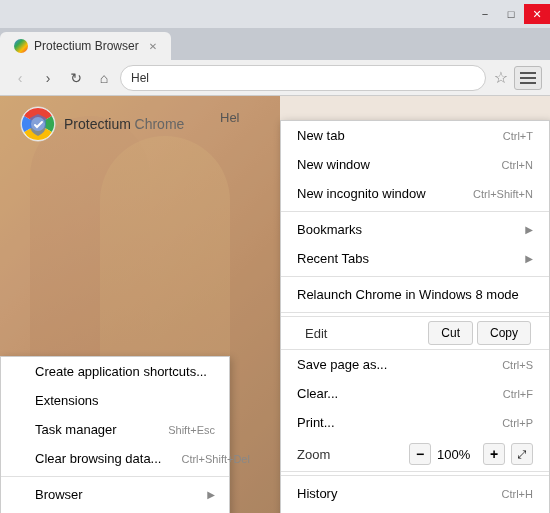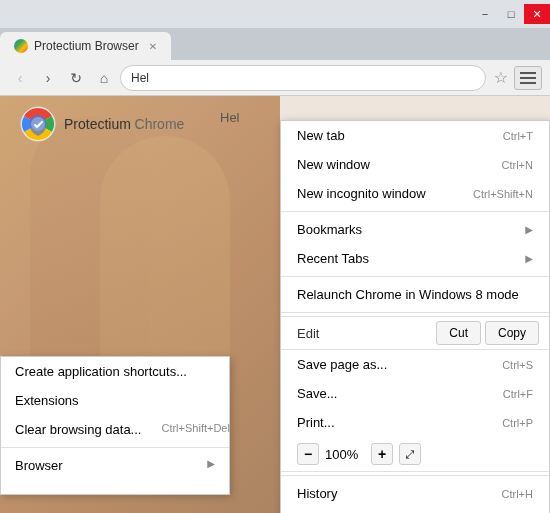--- a/index.html
+++ b/index.html
@@ -188,22 +188,24 @@
       background: white;
       border: 1px solid #ccc;
       box-shadow: 2px 2px 8px rgba(0,0,0,0.2);
       z-index: 10;
       font-size: 13px;
     }
     .submenu-left .menu-item {
       padding: 7px 14px;
       display: flex;
       justify-content: space-between;
+      align-items: center;
       cursor: pointer;
       white-space: nowrap;
+      margin-left: 20px;
     }
     .shortcut-text {
       color: #888;
       font-size: 11px;
       margin-left: 20px;
     }
 
     
     .context-menu {
       position: absolute;
@@ -234,21 +236,21 @@
     }
     .cm-arrow {
       font-size: 10px;
       color: #888;
     }
 
     
     .cm-edit-row {
       display: flex;
       align-items: center;
-      padding: 4px 0;
+      padding: 4px 8px;
       border-top: 1px solid #e0e0e0;
       border-bottom: 1px solid #e0e0e0;
     }
     .cm-edit-label {
       padding: 4px 16px;
       font-size: 13px;
       color: #333;
       flex: 0 0 auto;
     }
     .cm-edit-buttons {
@@ -390,20 +392,24 @@
   <div class="header-help">Hel</div>
 
   <div class="submenu-left">
     <div class="menu-item">
       <span>Create application shortcuts...</span>
     </div>
     <div class="menu-item">
       <span>Extensions</span>
     </div>
     <div class="menu-item">
+      <span>Task manager</span>
+      <span class="shortcut-text">Shift+Esc</span>
+    </div>
+    <div class="menu-item">
       <span>Clear browsing data...</span>
       <span class="shortcut-text">Ctrl+Shift+Del</span>
     </div>
     <div style="height:1px;background:#e0e0e0;margin:3px 0;"></div>
     <div class="menu-item">
       <span>Browser</span>
       <span class="cm-arrow">▶</span>
     </div>
     <div class="menu-item">
       
@@ -453,30 +459,31 @@
         <button class="cm-edit-btn">Copy</button>
       </div>
     </div>
 
     <div class="cm-item">
       <span>Save page as...</span>
       <span class="cm-shortcut">Ctrl+S</span>
     </div>
 
     <div class="cm-item">
-      <span>Save...</span>
+      <span>Clear...</span>
       <span class="cm-shortcut">Ctrl+F</span>
     </div>
 
     <div class="cm-item">
       <span>Print...</span>
       <span class="cm-shortcut">Ctrl+P</span>
     </div>
 
     <div class="cm-zoom-row">
+      <span class="cm-zoom-label">Zoom</span>
       <div class="cm-zoom-controls">
         <div class="zoom-btn">−</div>
         <span class="zoom-value">100%</span>
         <div class="zoom-btn">+</div>
         <div class="zoom-fullscreen">⤢</div>
       </div>
     </div>
     <div class="cm-divider"></div>
 
     <div class="cm-item">

